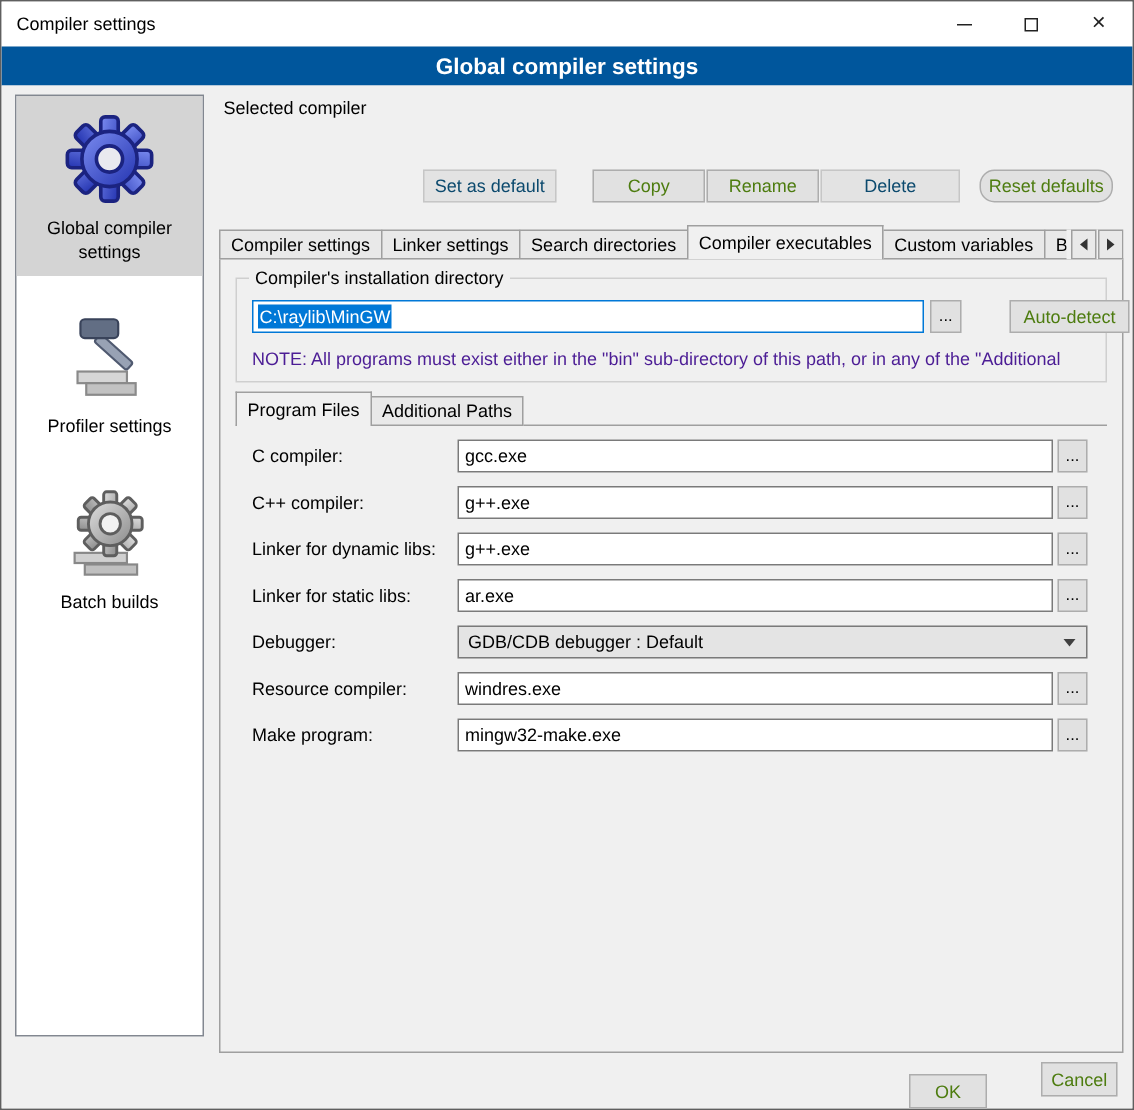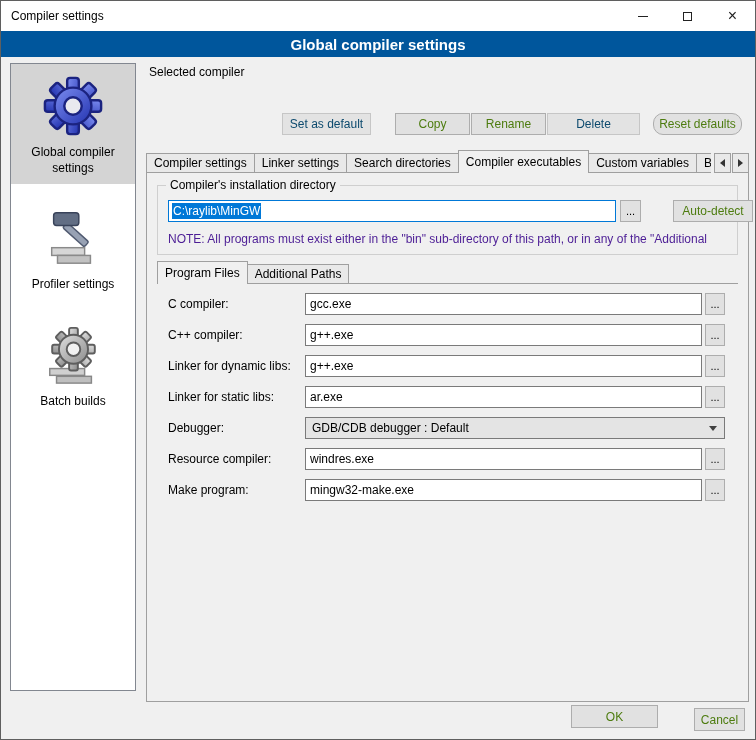--- a/index.html
+++ b/index.html
@@ -77,21 +77,21 @@
   .subtabbar{position:absolute;left:10px;top:88px;height:23px;display:flex;align-items:flex-end;z-index:2;}
   
   .fields{position:absolute;left:10px;top:120px;right:0;}
   .frow{display:flex;align-items:center;height:22px;margin-bottom:9px;}
   .flabel{width:148px;padding-left:11px;font-size:12px;color:#000;}
   .finput{width:397px;height:22px;border:1px solid #7a7a7a;background:#fff;
           font-family:"Liberation Sans",sans-serif;font-size:12px;padding:0 4px;color:#000;}
   .frow .mini-btn{margin-left:3px;width:20px;}
   .debugger-combo{width:420px;height:22px;background:#e4e4e4;}
   
-  #btn-ok{position:absolute;right:97px;bottom:11px;width:87px;height:23px;}
+  #btn-ok{position:absolute;right:97px;bottom:0;width:52px;height:23px;}
   #btn-cancel{position:absolute;right:10px;bottom:8px;width:51px;height:23px;}
 </style>
 </head>
 <body>
 
 <div class="window">
 
   <div class="titlebar">
     <span class="title">Compiler settings</span>
     <div class="win-controls">

